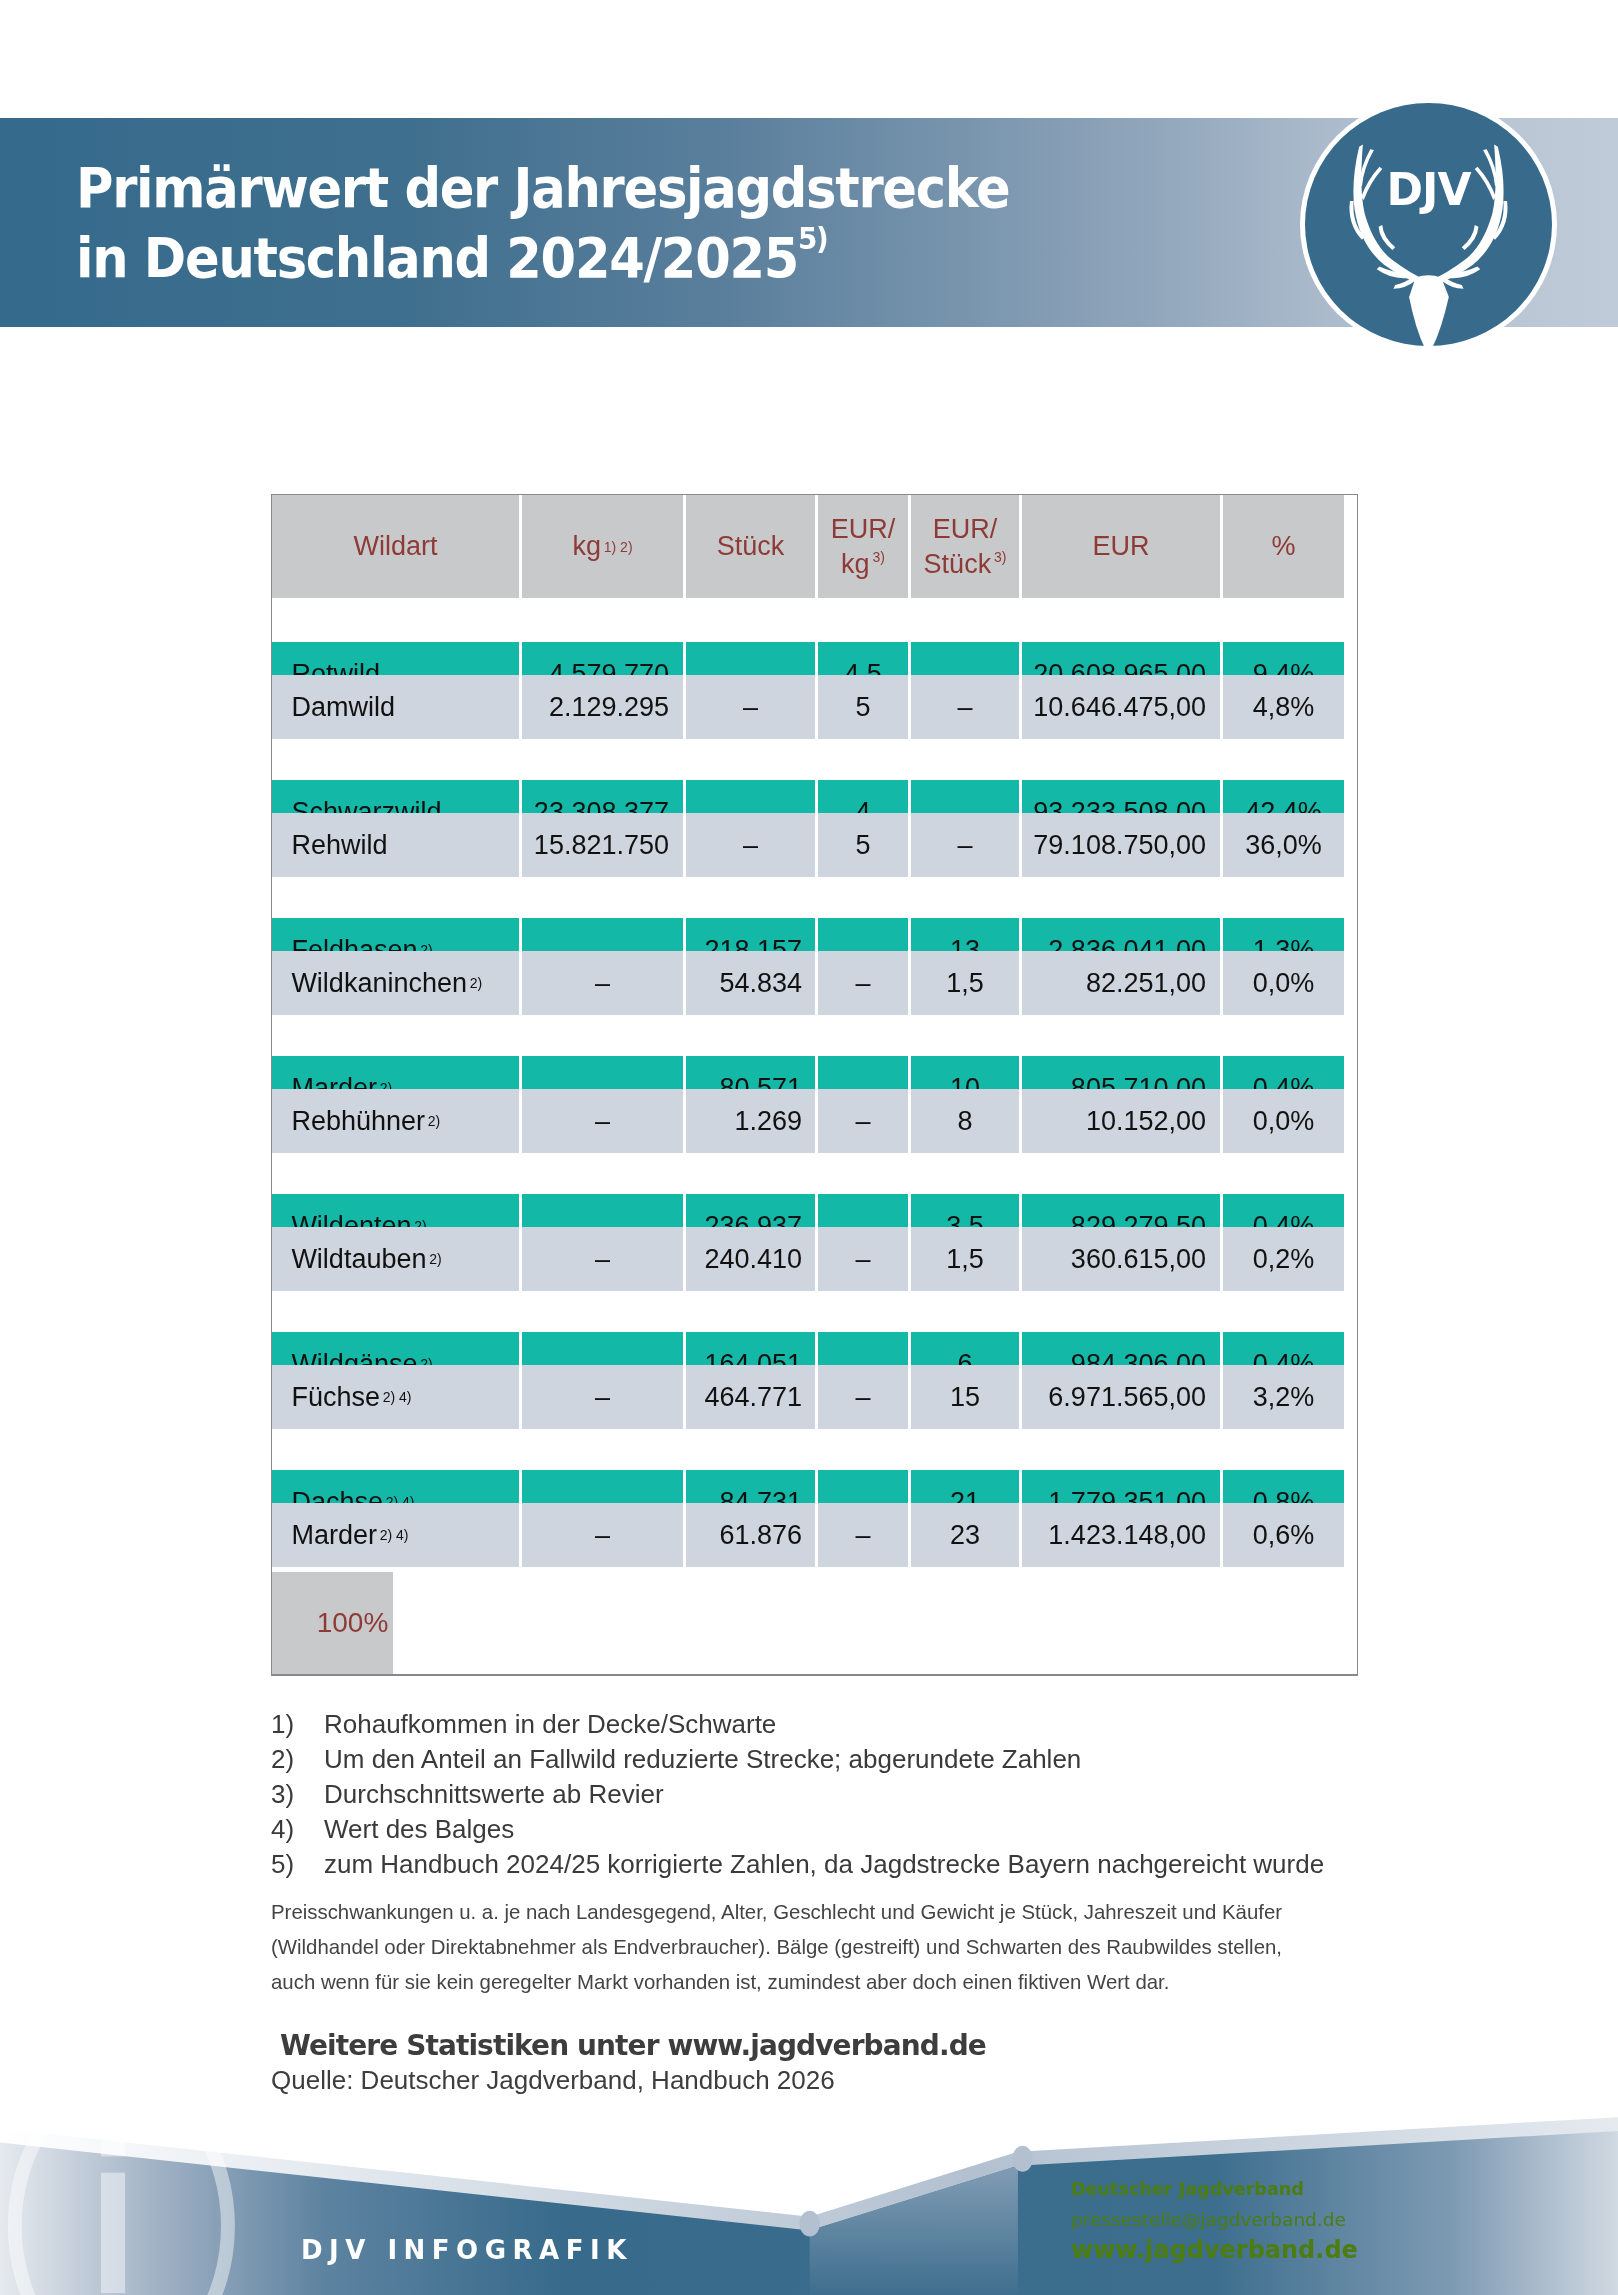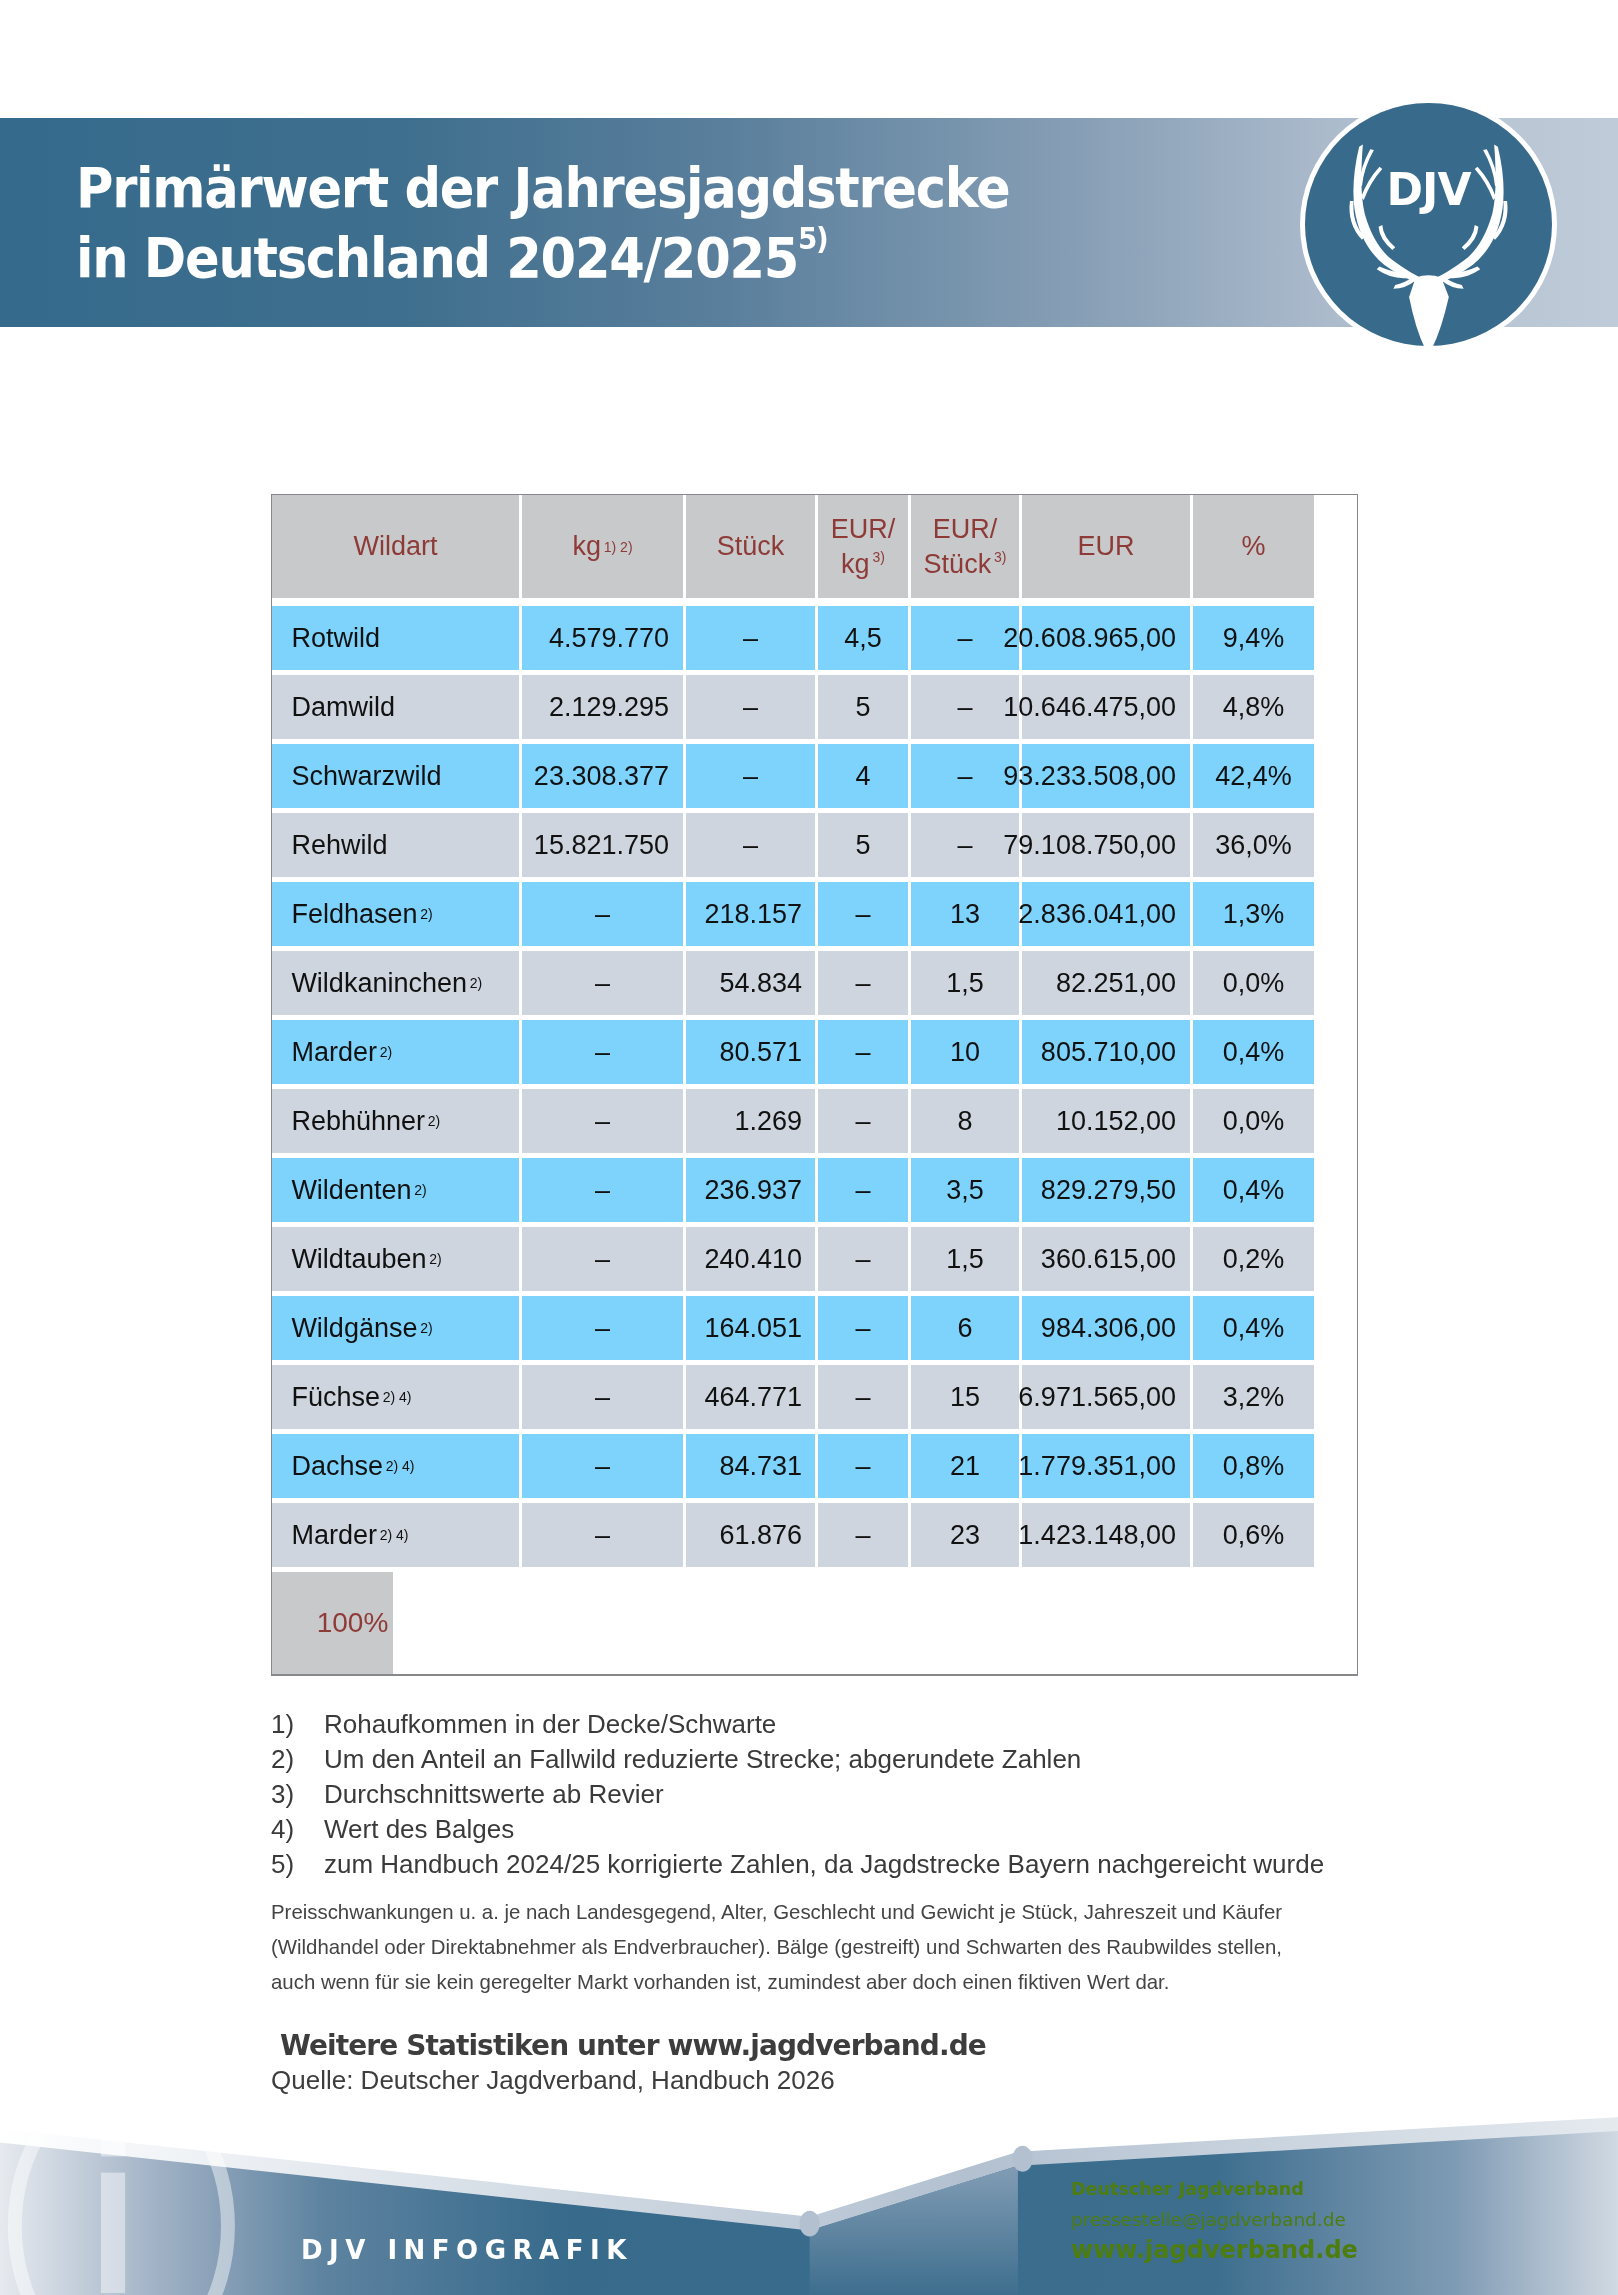--- a/index.html
+++ b/index.html
@@ -47,32 +47,32 @@
     display: flex; align-items: center;
     font-family: "Liberation Sans", sans-serif; font-size: 27px;
     transform-origin: left;
   }
   .cell:last-child { border-right: none; }
   .c0 { width: 250px; padding-left: 19.4px; }
   .c1 { width: 164px; justify-content: flex-end; padding-right: 14px; }
   .c2 { width: 132px; justify-content: flex-end; padding-right: 13px; }
   .c3 { width: 93px; justify-content: center; text-align: right; }
   .c4 { width: 111px; justify-content: center; }
-  .c5 { width: 171px; justify-content: flex-end; padding-right: 14px; }
+  .c5 { width: 201px; justify-content: flex-end; padding-right: 14px; }
   .c6 { width: 121px; justify-content: center; }
   .c1.dash, .c2.dash { justify-content: center; padding-right: 0; }
   .hdr .cell {
     background: #c8c9cb; color: #8e3b38; height: 103px; justify-content: center;
     text-align: center; padding: 0; font-size: 27px; line-height: 35px;
   }
   .hdr { border-bottom: 8.3px solid #fff; }
   .hdr .cell sup, .cell sup { font-size: 14px; vertical-align: 10.2px; line-height: 0; margin-left: 2.8px; }
   .drow { height: 69px; border-bottom: 5.6px solid #fff; box-sizing: border-box; }
   .drow .cell { height: 64px; }
-  .drow.light .cell { background: #7dd3fc; }
+  .drow.light .cell { background: #14b8a6; margin-top: 36px; }
   .drow.dark .cell { background: #ced5de; }
   .sum-row { height: 102px; }
   .sum-row .cell { background: #c8c9cb; color: #8e3b38; height: 102px; }
   .sum-main {
     width: 964px; flex-direction: column; align-items: flex-end; justify-content: center;
     padding-right: 14px;
   }
   .sum-line { font-size: 29px; }
   .prev-line { font-size: 15.7px; margin-top: 14px; }
   .sum-pct { width: 121px; justify-content: center; font-size: 28px; padding-left: 40px; }

